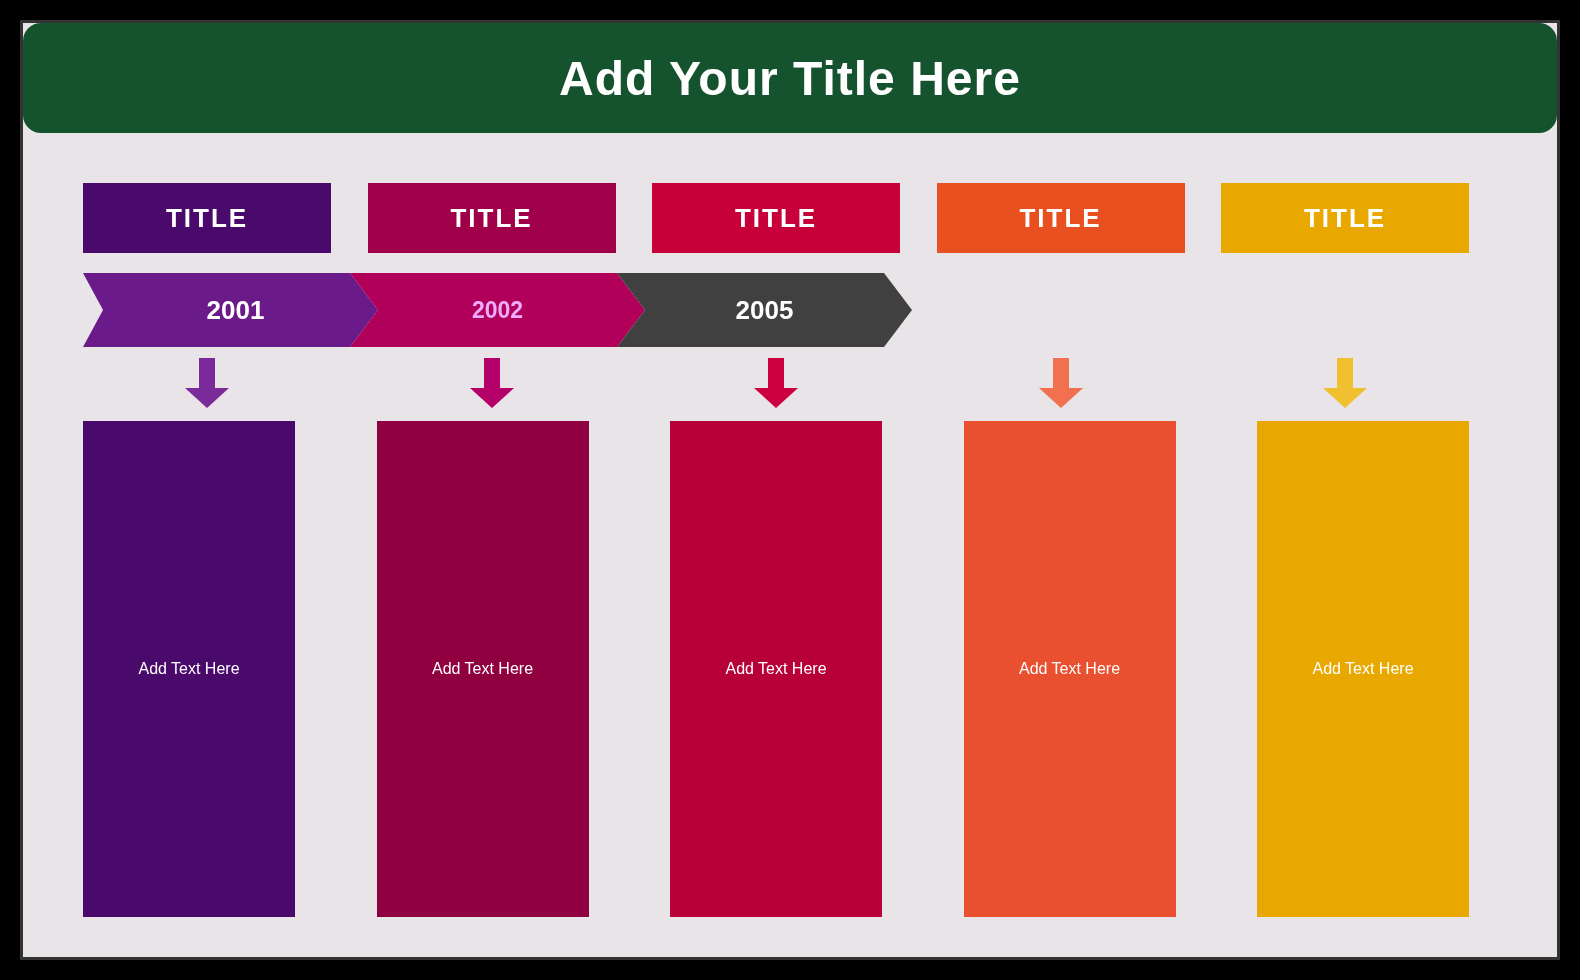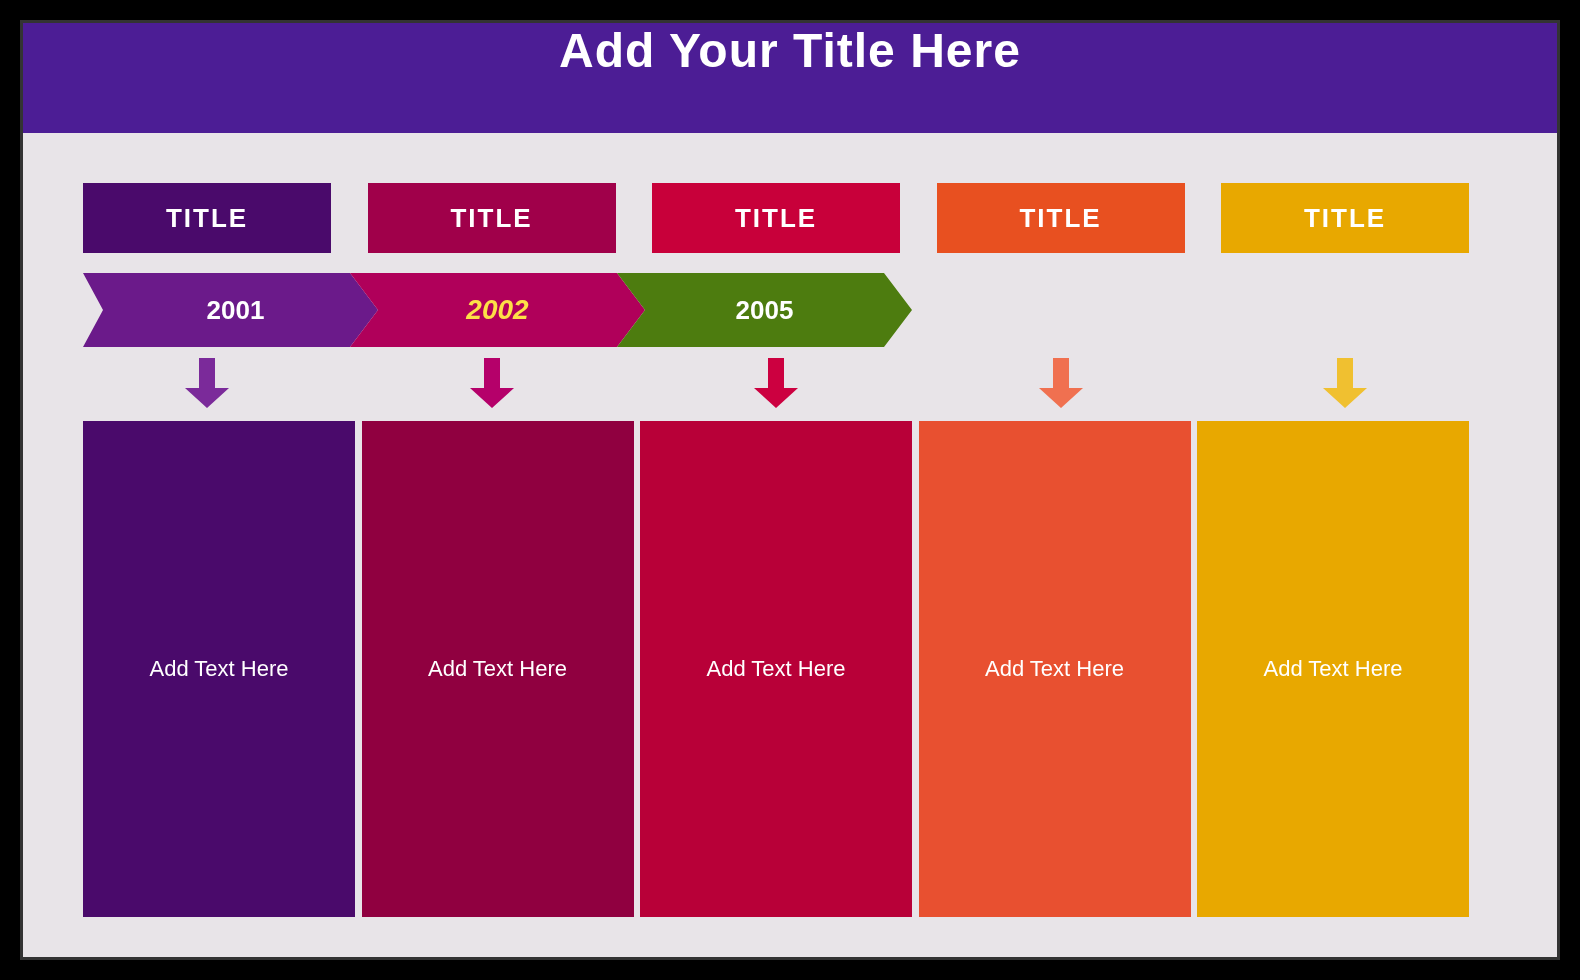--- a/index.html
+++ b/index.html
@@ -18,25 +18,27 @@
       width: 1540px;
       height: 940px;
       background: #e8e4e8;
       border: 3px solid #333;
       display: flex;
       flex-direction: column;
       overflow: hidden;
     }
 
     .header {
-      background: #4c1d95;
+      background: #14532d;
       height: 110px;
       display: flex;
+      align-items: center;
       justify-content: center;
       flex-shrink: 0;
+      border-radius: 18px;
     }
 
     .header-title {
       color: #fff;
       font-size: 48px;
       font-weight: bold;
       letter-spacing: 1px;
     }
 
     .content {
@@ -130,26 +132,26 @@
     }
 
     
     .text-boxes-row {
       display: flex;
       justify-content: space-between;
       flex: 1;
     }
 
     .text-box {
-      width: 272px;
-      display: flex;
-      align-items: center;
-      justify-content: center;
-      color: #fff;
-      font-size: 22px;
+      width: 212px;
+      display: flex;
+      align-items: center;
+      justify-content: center;
+      color: #fff;
+      font-size: 16px;
       font-weight: 500;
       text-align: left;
       padding: 20px;
       min-height: 290px;
     }
   </style>
 </head>
 <body>
 
 <div class="slide">
@@ -177,23 +179,23 @@
         <span>TITLE</span>
       </div>
     </div>
 
     <div class="timeline-row">
 
       <div class="arrow-segment arrow-first" style="background:#6b1a8a; width:295px;">
         <span style="color:#fff; font-size:26px; font-weight:bold; padding-left:10px;">2001</span>
       </div>
       <div class="arrow-segment arrow-middle" style="background:#b0005a; width:295px;">
-        <span style="color:#fde047; font-size:28px; font-weight:bold;font-style:italic;">2002</span>
-      </div>
-      <div class="arrow-segment arrow-last" style="background:#4d7c0f; width:295px;">
+        <span style="color:#f0abfc; font-size:23px; font-weight:bold;">2002</span>
+      </div>
+      <div class="arrow-segment arrow-last" style="background:#404040; width:295px;">
         <span style="color:#fff; font-size:26px; font-weight:bold;">2005</span>
       </div>
     </div>
 
     <div class="connector-row">
       <div class="down-arrow">
         <svg viewBox="0 0 44 50" xmlns="http://www.w3.org/2000/svg">
           <polygon points="14,0 30,0 30,30 44,30 22,50 0,30 14,30" fill="#7b2a9a"></polygon>
         </svg>
       </div>

